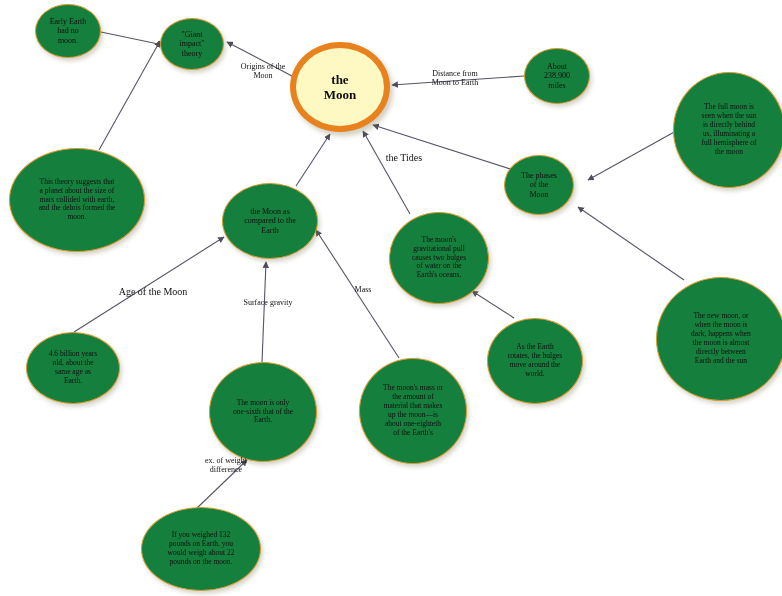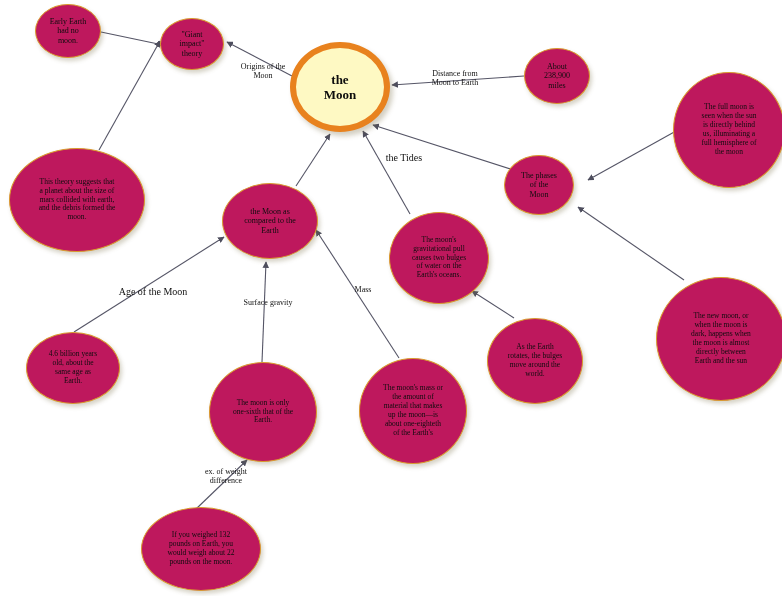--- a/index.html
+++ b/index.html
@@ -24,21 +24,21 @@
     left: 0;
     top: 0;
     width: 782px;
     height: 596px;
     pointer-events: none;
   }
   .node {
     position: absolute;
     box-sizing: border-box;
     border-radius: 50%;
-    background: #be185d;
+    background: #15803d;
     border: 1.5px solid #D99B2E;
     box-shadow: 2px 3px 4px rgba(120,110,70,0.30);
     display: flex;
     align-items: center;
     justify-content: center;
     text-align: center;
     line-height: 1.18;
     color: #0d0d0d;
     z-index: 3;
   }
@@ -187,17 +187,17 @@
     </div>
   <div id="labels-group">
       <div class="edge-label" style="left: 223px; top: 50px; width: 80px; font-size: 8px; margin-top: 12px;">Origins of the
 Moon</div>
       <div class="edge-label" style="left: 413px; top: 69px; width: 84px; font-size: 8px;">Distance from
 Moon to Earth</div>
       <div class="edge-label" style="left: 376px; top: 152px; width: 56px; font-size: 10px;">the Tides</div>
       <div class="edge-label" style="left: 110px; top: 286px; width: 86px; font-size: 10px;">Age of the Moon</div>
       <div class="edge-label" style="left: 228px; top: 298px; width: 80px; font-size: 8px;">Surface gravity</div>
       <div class="edge-label" style="left: 345px; top: 285px; width: 36px; font-size: 8px;">Mass</div>
-      <div class="edge-label" style="left: 189px; top: 467px; width: 74px; font-size: 8px;">ex. of weight
+      <div class="edge-label" style="left: 189px; top: 456px; width: 74px; font-size: 8px;">ex. of weight
 difference</div>
     </div>
 
 </div>
 
 </body></html>

